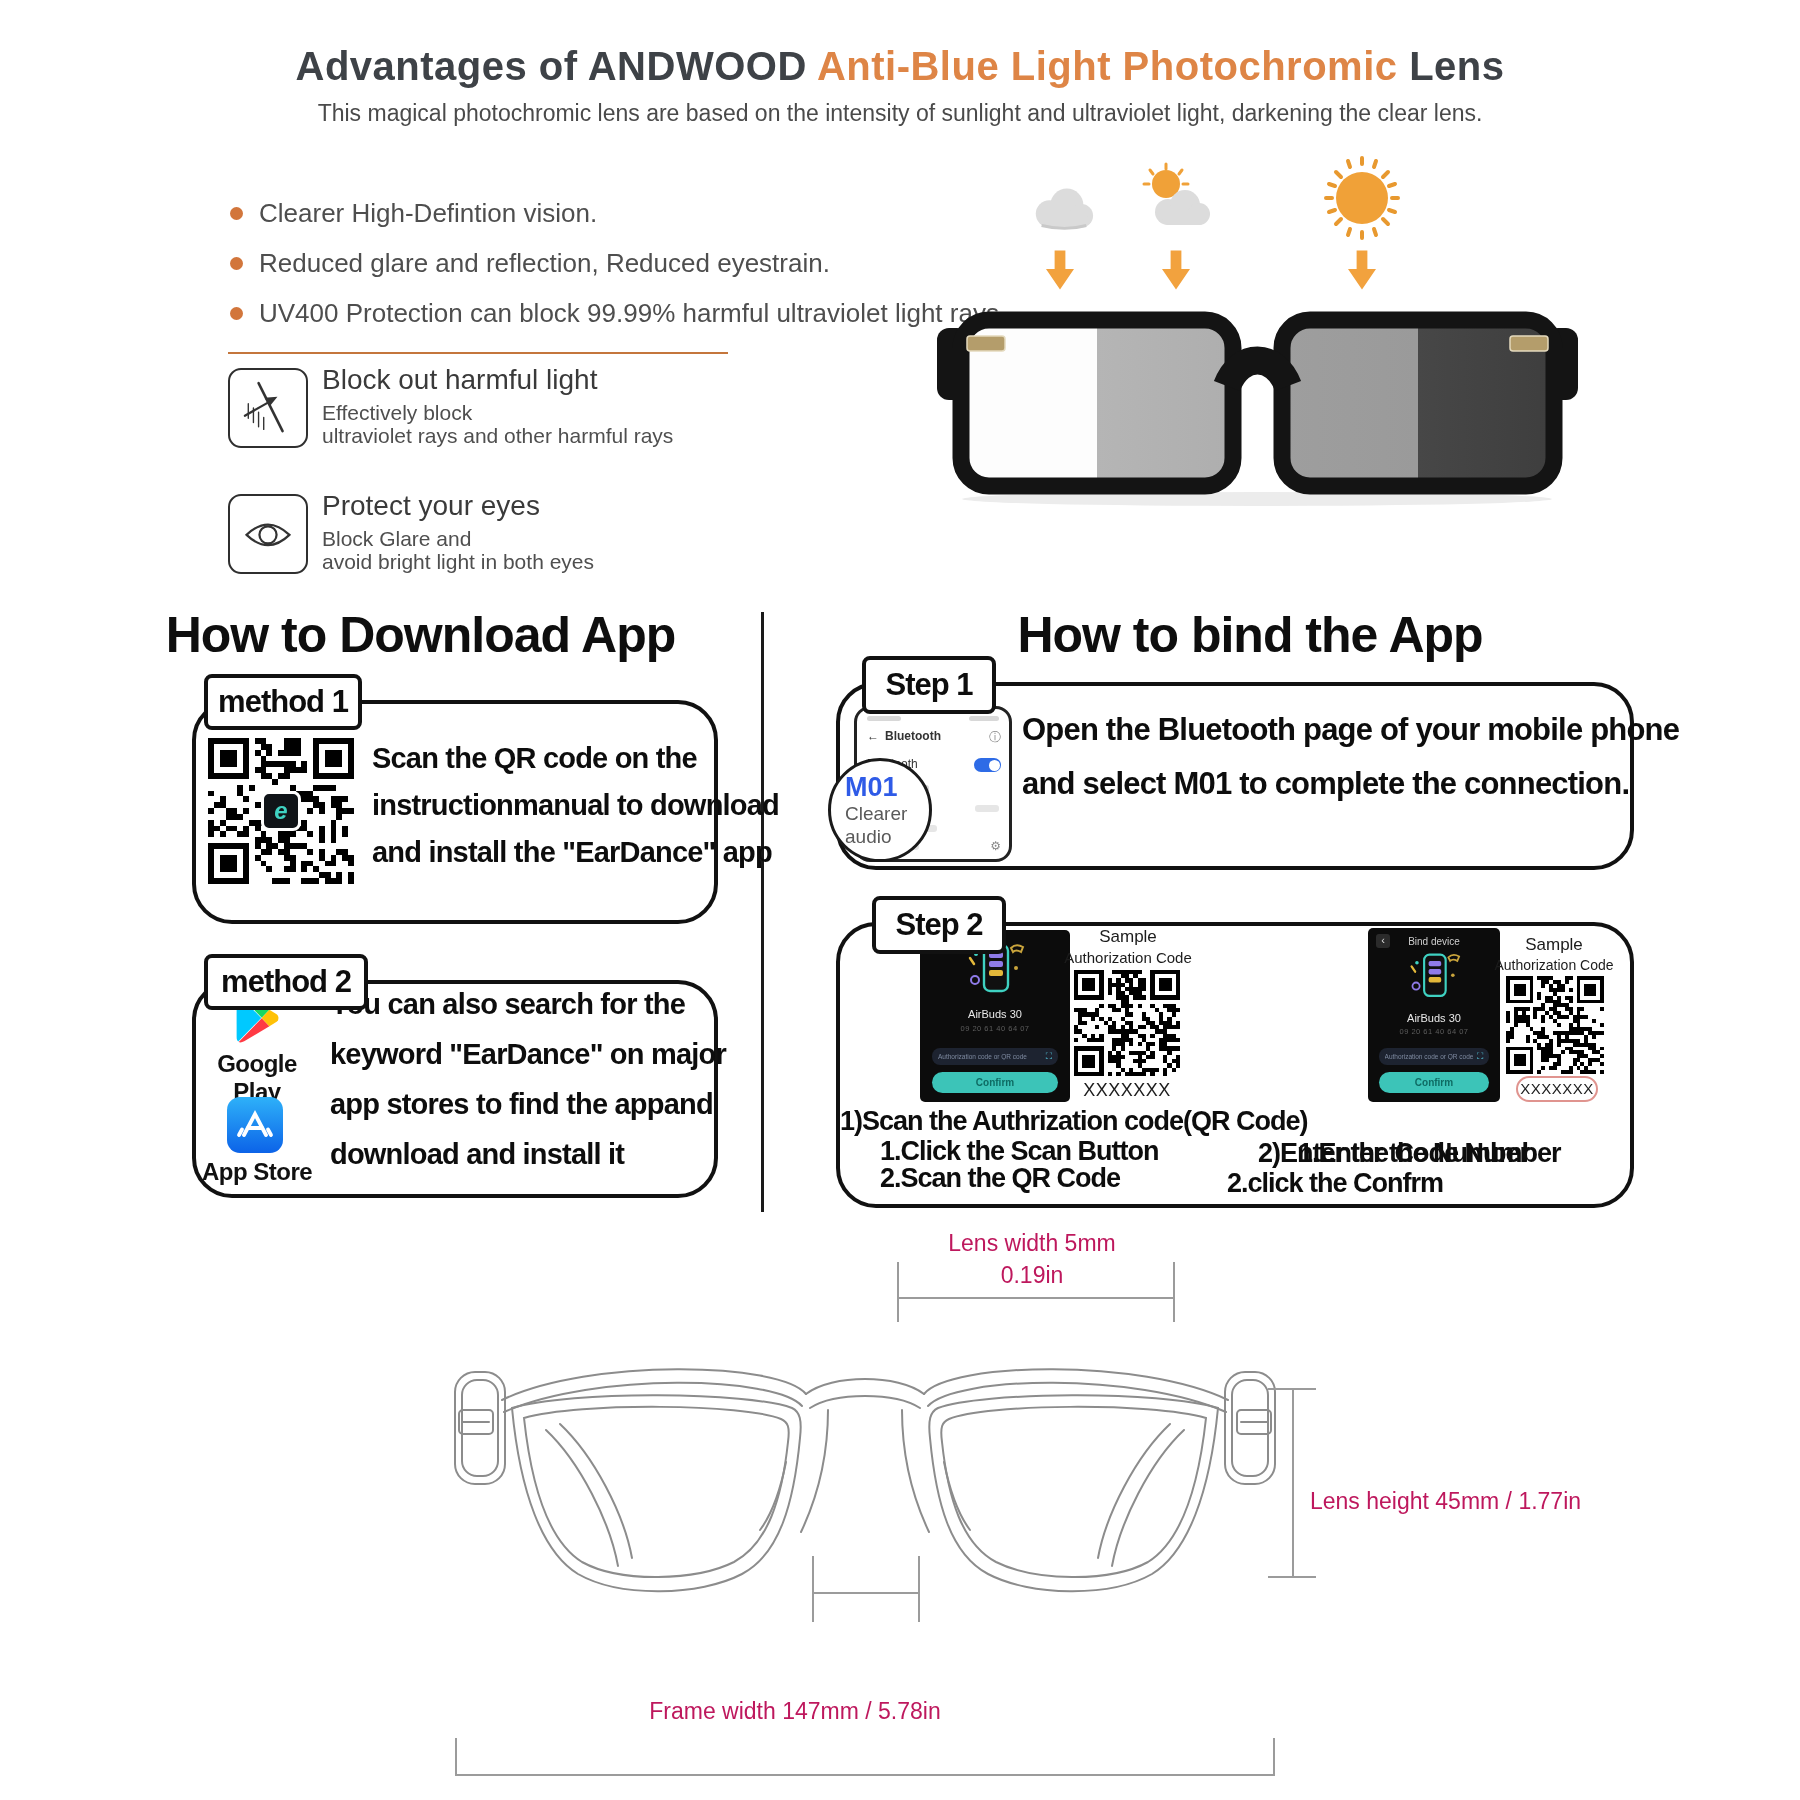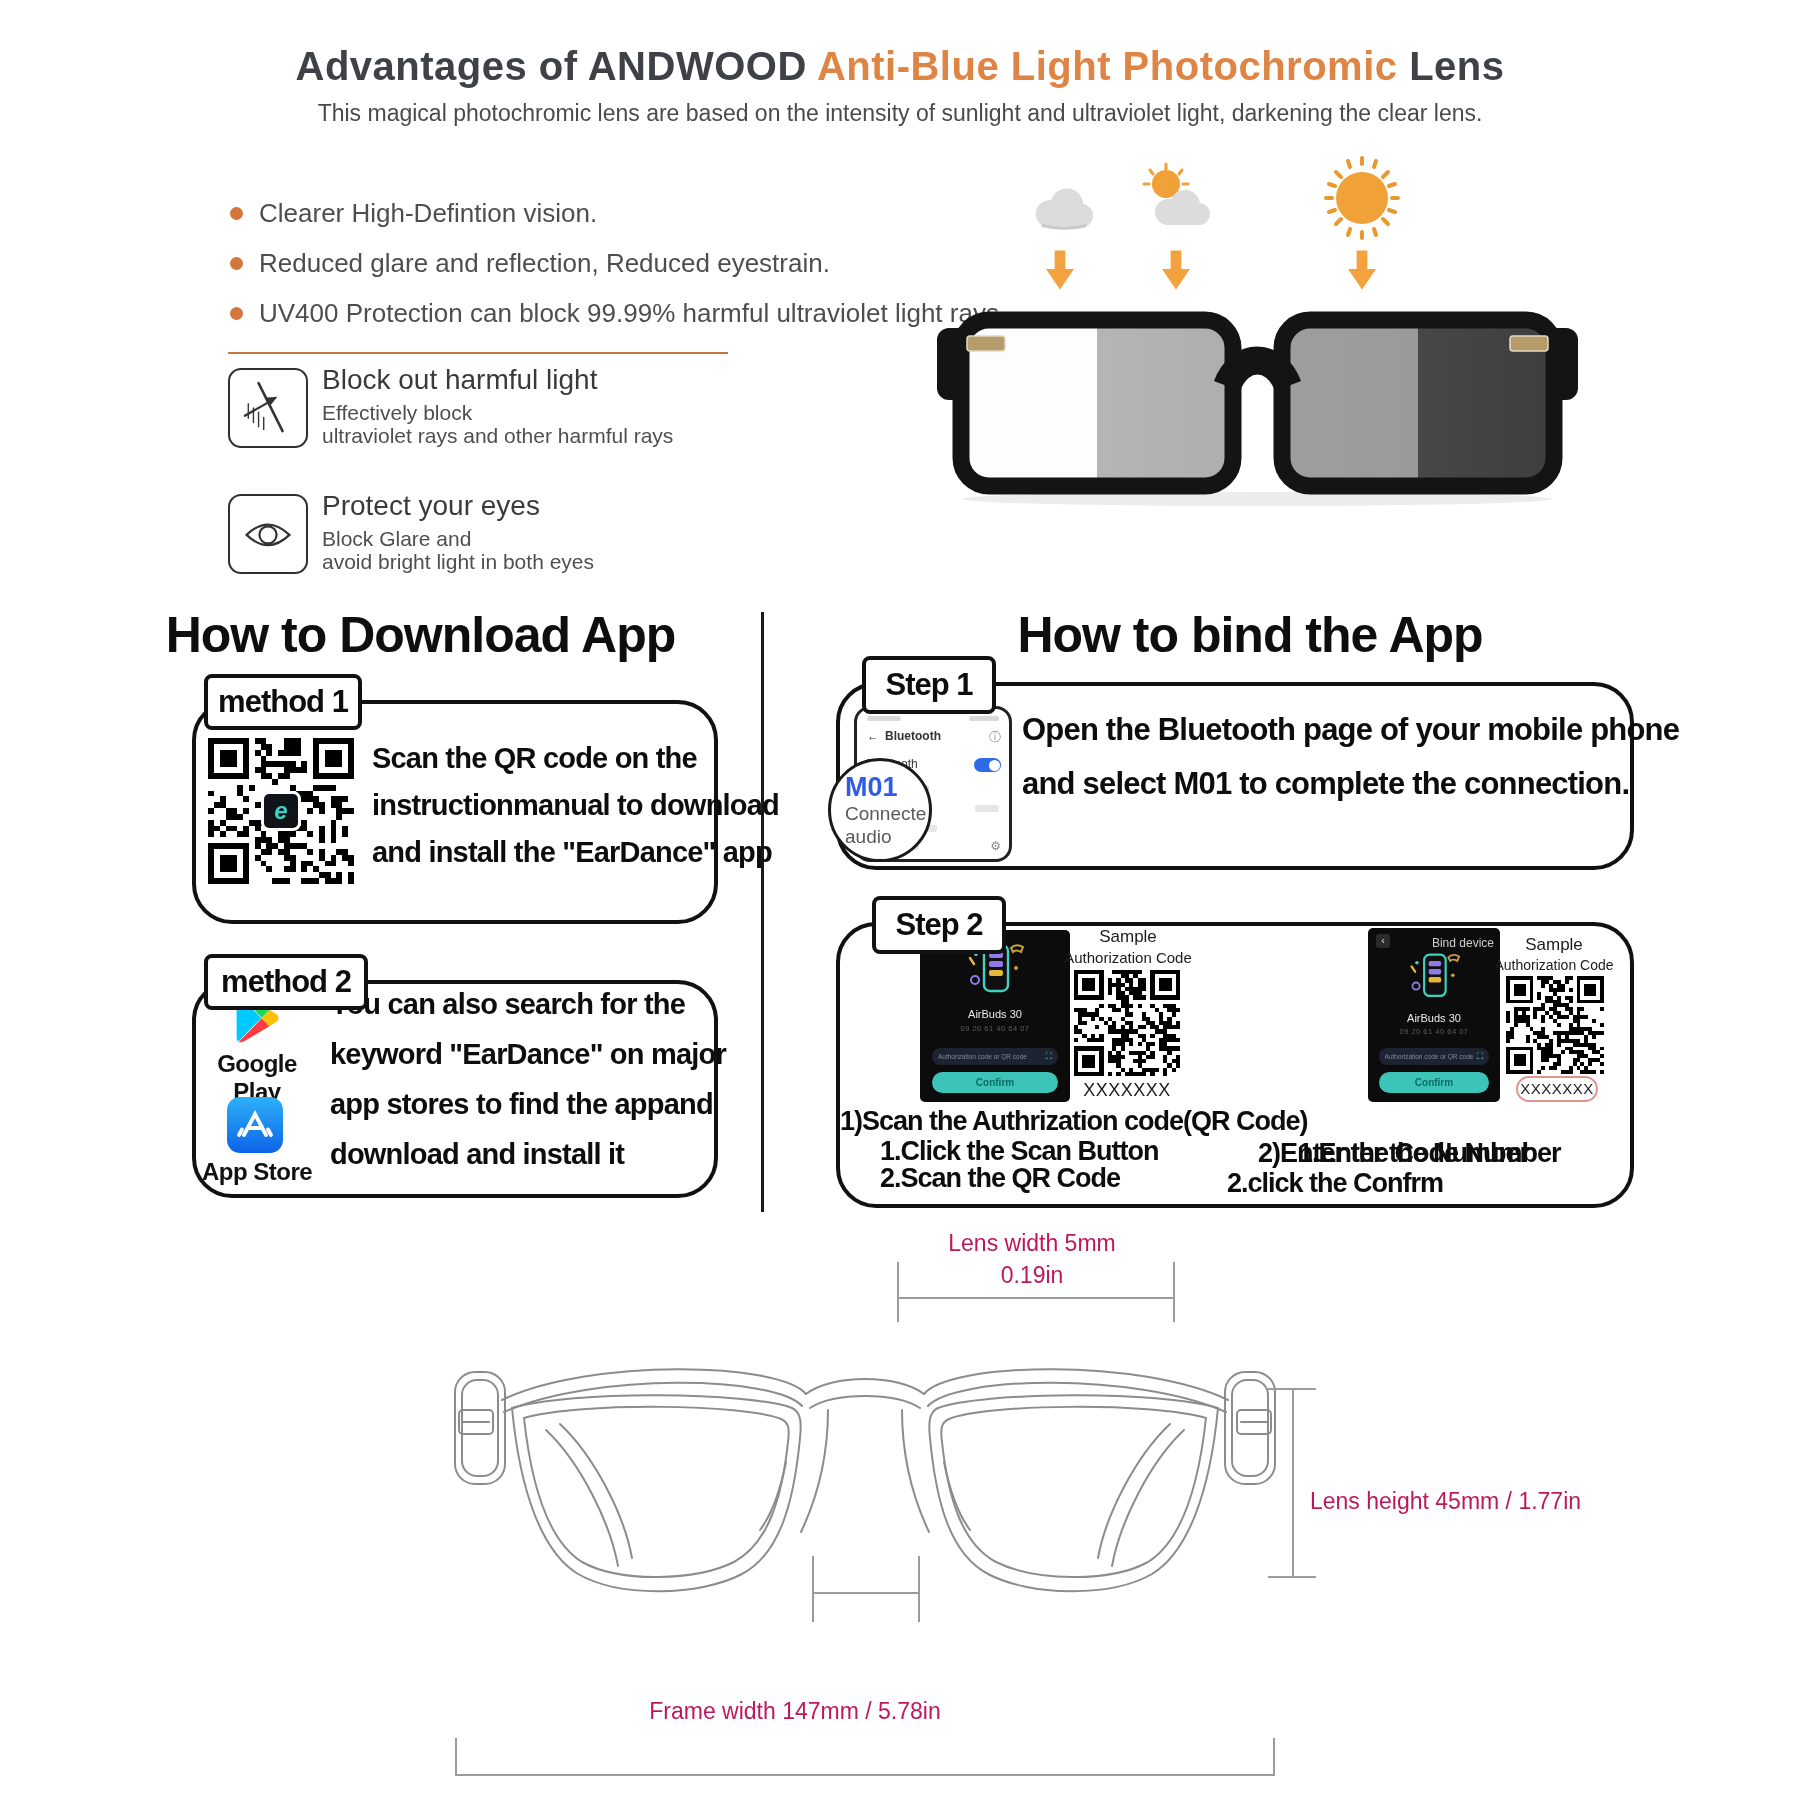--- a/index.html
+++ b/index.html
@@ -45,21 +45,21 @@
   .toggle .knob{position:absolute;right:1.5px;top:1.5px;width:11px;height:11px;border-radius:50%;background:#fff;}
   .magnify{border:3px solid #1a1a1a;border-radius:50%;background:#fff;z-index:4;
            display:flex;flex-direction:column;justify-content:center;padding-left:14px;box-sizing:border-box;}
   .mag-dev{font-size:27px;font-weight:bold;color:#2f5be7;line-height:30px;}
   .mag-st{font-size:19px;color:#5a5a5a;line-height:23px;}
   
   .screen{background:#0c0c0c;border-radius:5px;overflow:hidden;}
   .scr-nav{position:absolute;top:6px;left:6px;right:6px;height:16px;}
   .scr-back{position:absolute;left:2px;top:0;width:14px;height:14px;border-radius:3px;background:#2b2b2b;color:#ddd;
             font-size:11px;line-height:13px;text-align:center;}
-  .scr-navtitle{position:absolute;left:0;right:0;text-align:right;font-size:12px;color:#cfcfcf;top:2px;}
+  .scr-navtitle{position:absolute;left:0;right:0;text-align:center;font-size:10px;color:#cfcfcf;top:2px;}
   .scr-device{position:absolute;left:0;right:0;text-align:center;font-size:11px;color:#e9e9e9;}
   .scr-mac{position:absolute;left:0;right:0;text-align:center;font-size:7.5px;color:#5d5d5d;letter-spacing:.5px;}
   .scr-input{position:absolute;left:8%;width:84%;height:17px;border-radius:8px;background:#1d2330;
              display:flex;align-items:center;padding:0 6px;box-sizing:border-box;}
   .scr-input .ph{font-size:6.5px;color:#7e8aa0;flex:1;white-space:nowrap;overflow:hidden;}
   .scr-input .scan{font-size:9px;color:#56c8de;}
   .scr-confirm{position:absolute;left:8%;width:84%;height:21px;border-radius:11px;background:#3cc4b8;
                color:#0e6b63;font-size:10px;font-weight:bold;display:flex;align-items:center;justify-content:center;}
   .sample{font-size:17px;color:#1c1c1c;text-align:center;line-height:21px;}
   .xcode{font-size:18px;color:#1c1c1c;text-align:center;letter-spacing:.5px;}
@@ -439,21 +439,21 @@
       </div>
     <div class="pbar" style="left:10px;top:76px;width:62px;height:7px;"></div>
     <div class="pbar" style="left:10px;top:96px;width:48px;height:7px;background:#e6e6e6;"></div>
     <div class="pbar" style="right:10px;top:96px;width:24px;height:7px;background:#e6e6e6;"></div>
     <div class="pbar" style="left:10px;top:116px;width:70px;height:7px;background:#e6e6e6;"></div>
     <div class="ptext" style="right:8px;bottom:6px;color:#888;">⚙</div>
     <div class="pbar" style="left:10px;bottom:9px;width:52px;height:7px;background:#e6e6e6;"></div>
   </div>
   <div class="abs magnify" style="left:828px;top:758px;width:104px;height:104px;">
     <div class="mag-dev">M01</div>
-    <div class="mag-st">Connecte</div>
+    <div class="mag-st">Clearer</div>
     <div class="mag-st">audio</div>
   </div>
   <div class="abs boldline" style="left:1022px;top:712px;font-size:31px;">Open the Bluetooth page of your mobile phone</div>
   <div class="abs boldline" style="left:1022px;top:766px;font-size:31px;">and select M01 to complete the connection.</div>
 
   <div class="abs ibox" style="left:836px;top:922px;width:790px;height:278px;"></div>
   <div class="abs tab" style="left:872px;top:896px;width:126px;height:50px;">Step 2</div>
 
   <div class="abs screen" style="left:920px;top:930px;width:150px;height:172px;">
     <div style="position:absolute;left:50%;top:10px;transform:translateX(-50%);">

